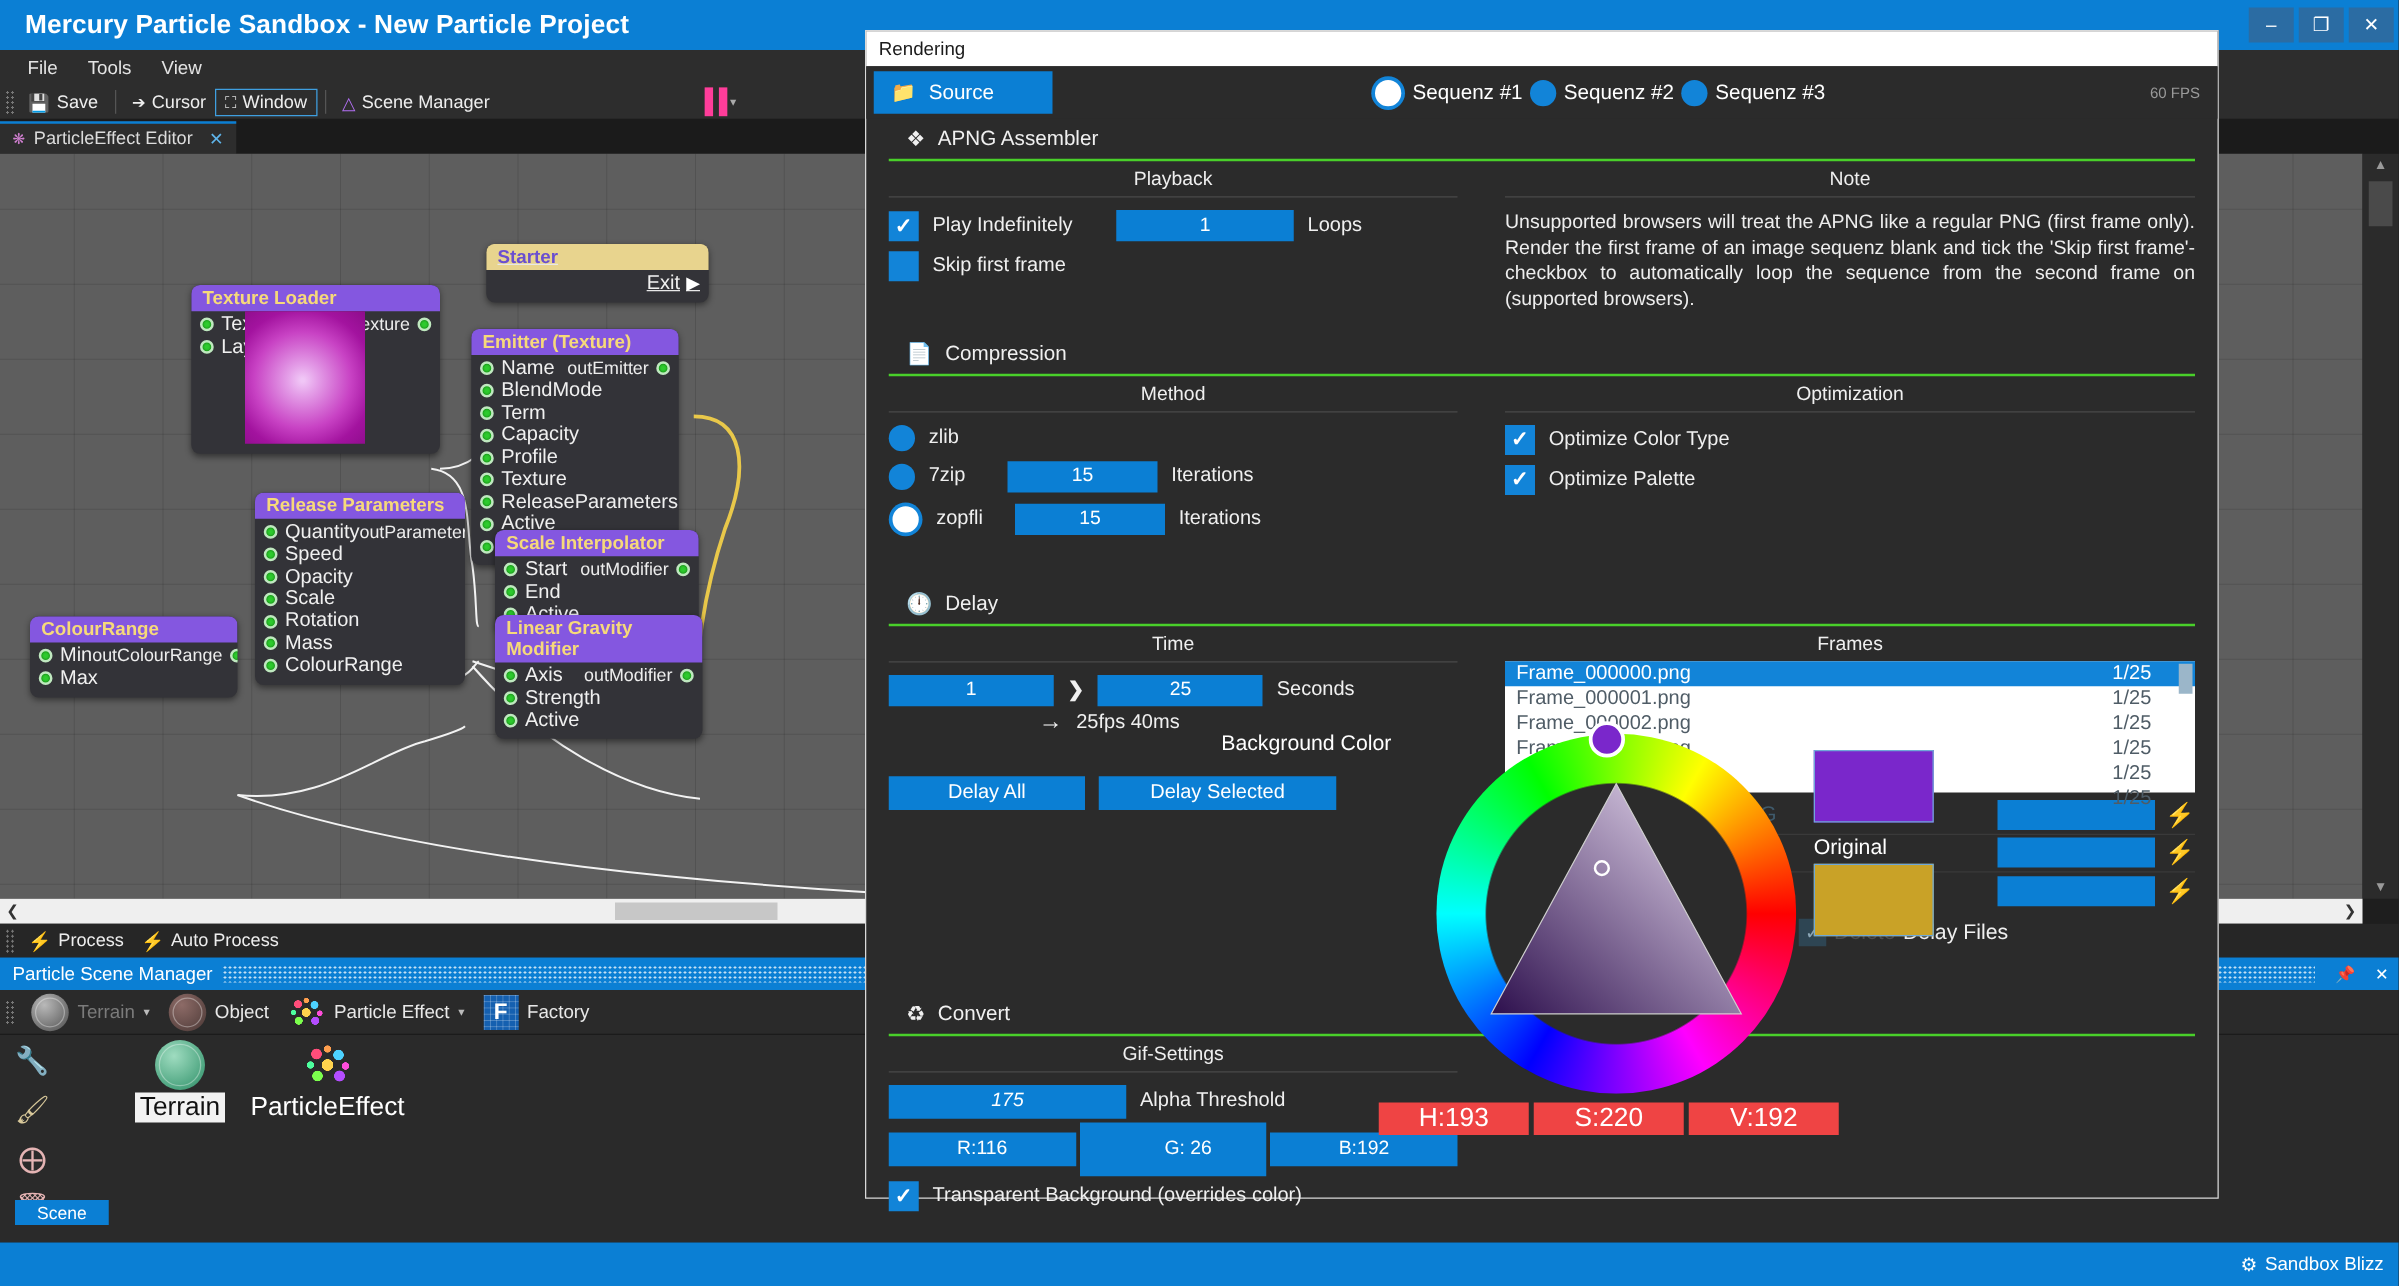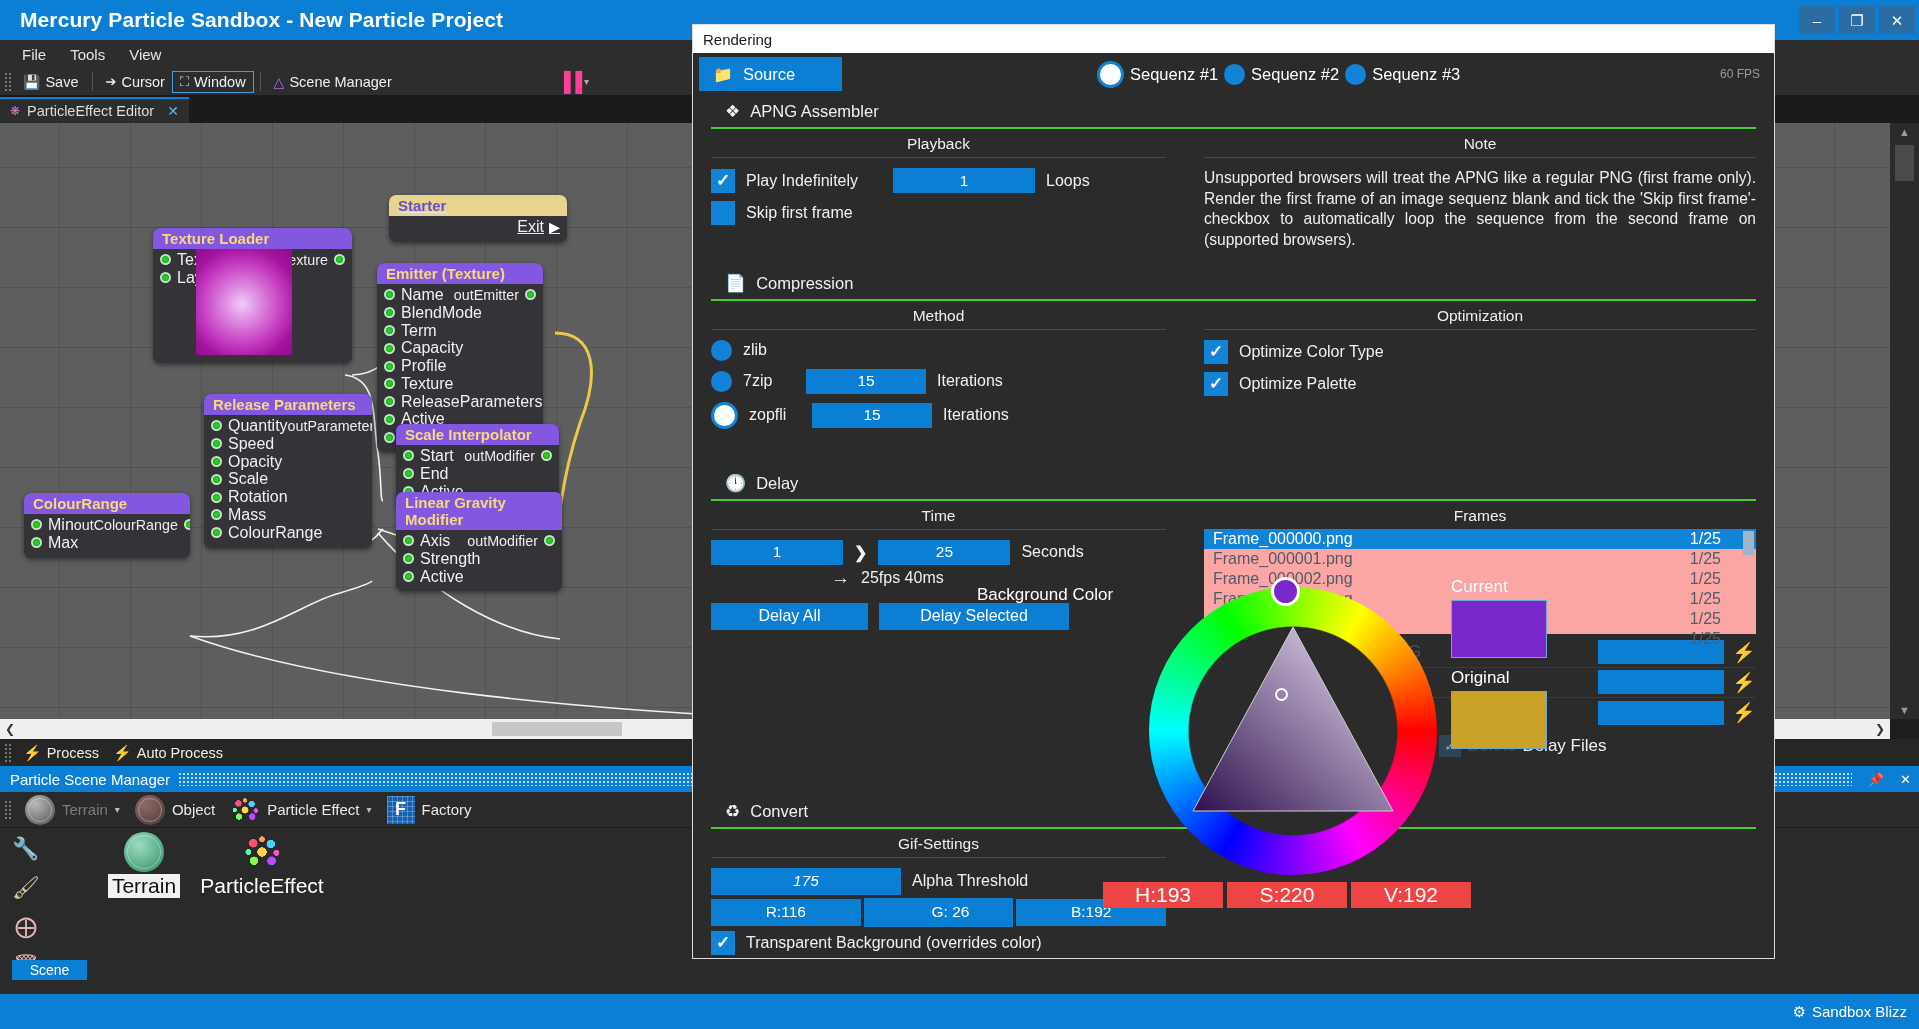--- a/index.html
+++ b/index.html
@@ -196,21 +196,21 @@
     display:flex;align-items:center;justify-content:center;
     color:#fff;font-size:17px;font-weight:bold; line-height:1; }
   .chk.off { color:transparent; }
   .fld { background:#0b7fd4; color:#fff; height:25px; display:flex;
     align-items:center; justify-content:center; font-size:15.5px; }
   .btn { background:#0b7fd4; color:#fff; height:27px; display:flex;
     align-items:center; justify-content:center; font-size:16px; }
   .lbl { font-size:16px; color:#f0f0f0; }
   .noteTxt { font-size:15.6px; line-height:1.33; color:#eee; text-align:justify; }
   
-  .framesList { position:relative; background:#fca5a5; height:105px; margin-top:0; }
+  .framesList { position:relative; background:#ffffff; height:105px; margin-top:0; }
   .frRow { display:flex; justify-content:space-between; padding:1px 9px;
     font-size:16px; color:#4f5c66; }
   .frRow.sel { background:#1284d8; color:#fff; }
   .frScroll { position:absolute; right:2px; top:2px; width:11px; height:24px; background:#9bb6c9; }
   .dimRow { display:flex; align-items:center; gap:8px; height:30px;
     border-bottom:1px solid #3a3a3a; color:#3f5a6b; font-size:17px; }
   .dimBtn { width:126px; height:24px; background:#0b7fd4; }
   .bolt { color:#f5e41a; font-size:19px; }
   .dimChkRow { display:flex; align-items:center; gap:6px; margin-top:7px;
     color:#4c4c4c; font-size:17px; }
@@ -673,21 +673,21 @@
           <div class="row" style="margin-bottom:2px;">
             <span class="fld" style="width:132px;">1</span>
             <span class="lbl" style="font-weight:bold;">❯</span>
             <span class="fld" style="width:132px;">25</span>
             <span class="lbl">Seconds</span>
           </div>
           <div class="row" style="margin-left:120px;">
             <span class="lbl" style="font-weight:bold;font-size:19px;">→</span>
             <span class="lbl">25fps  40ms</span>
           </div>
-          <div class="row" style="margin-top:14px;">
+          <div class="row" style="margin-top:32px;">
             <span class="btn" style="width:157px;">Delay  All</span>
             <span class="btn" style="width:190px;">Delay  Selected</span>
           </div>
         </div>
         <div class="col">
           <div class="colTitle">Frames</div>
           <div class="framesList">
             <div class="frRow sel">
               <span>Frame_000000.png</span>
               <span style="margin-right:26px;">1/25</span>
@@ -758,21 +758,21 @@
       <div class="cols">
         <div class="col" style="max-width:455px;">
           <div class="colTitle">Gif-Settings</div>
           <div class="colRule"></div>
           <div class="row" style="margin-bottom:3px;">
             <span class="fld" style="width:190px;height:27px;font-style:italic;">175</span>
             <span class="lbl">Alpha  Threshold</span>
           </div>
           <div class="row" style="gap:3px;margin-bottom:4px;">
             <span class="fld" style="width:152px;height:27px;">R:116</span>
-            <span class="fld" style="width:152px;height:29px;padding-left:24px;">G:  26</span>
+            <span class="fld" style="width:152px;height:43px;padding-left:24px;">G:  26</span>
             <span class="fld" style="width:152px;height:27px;">B:192</span>
           </div>
           <div class="row">
             <span class="chk">✓</span>
             <span class="lbl">Transparent  Background  (overrides  color)</span>
           </div>
         </div>
         <div class="col"></div>
       </div>
     </div>

